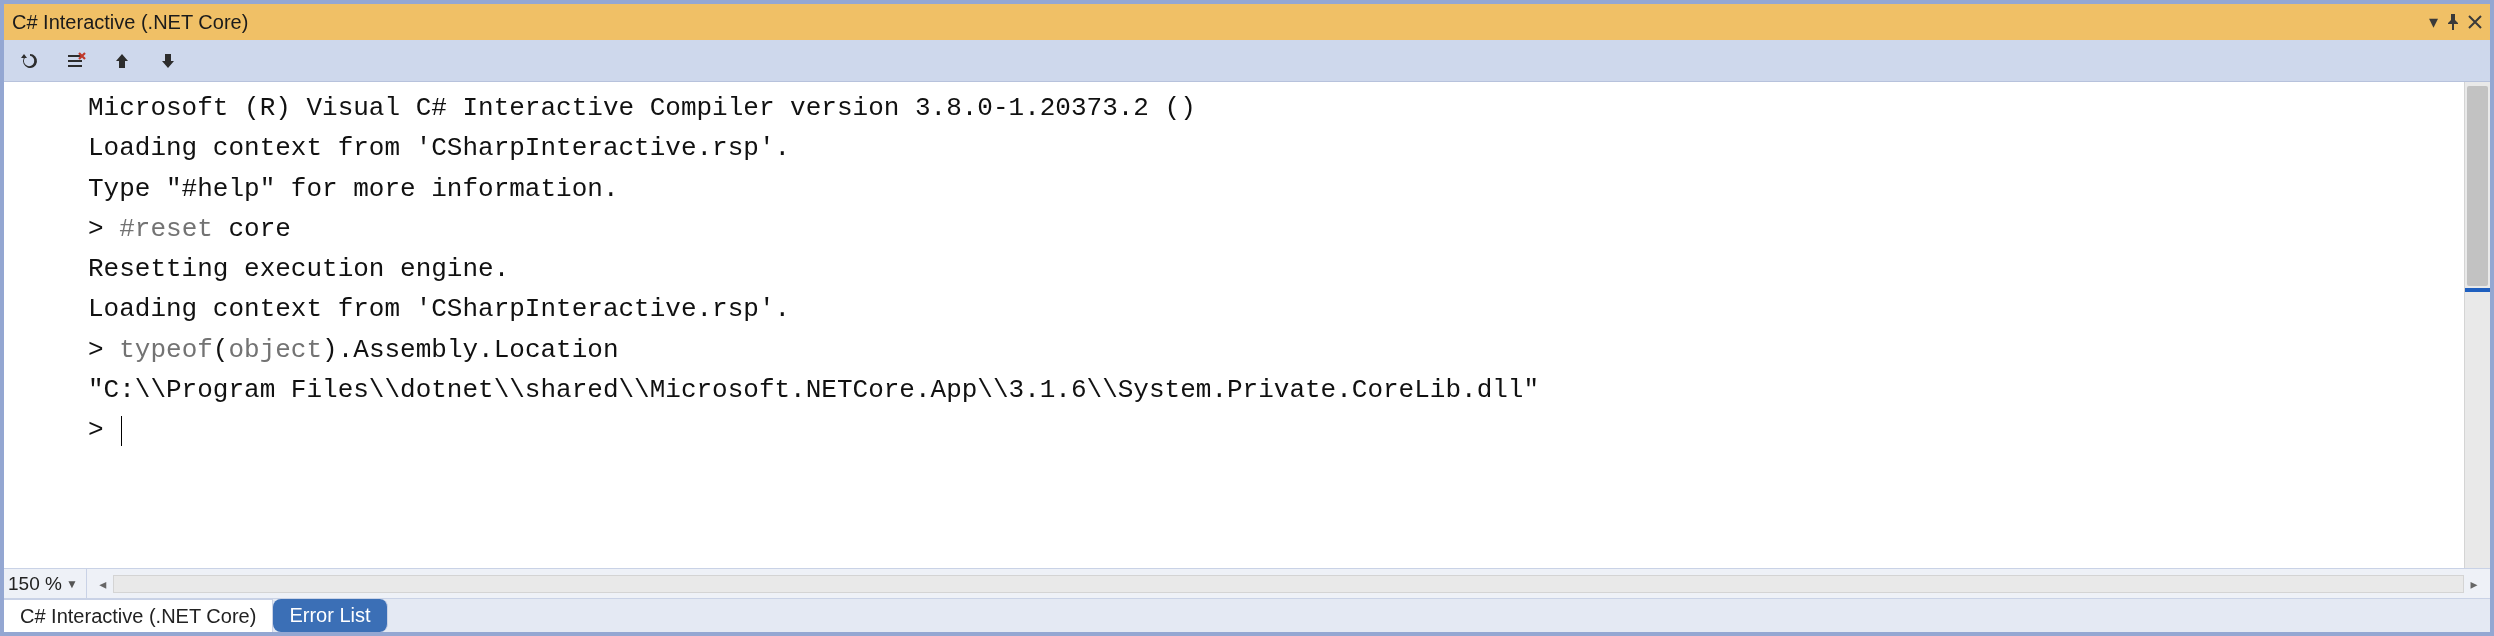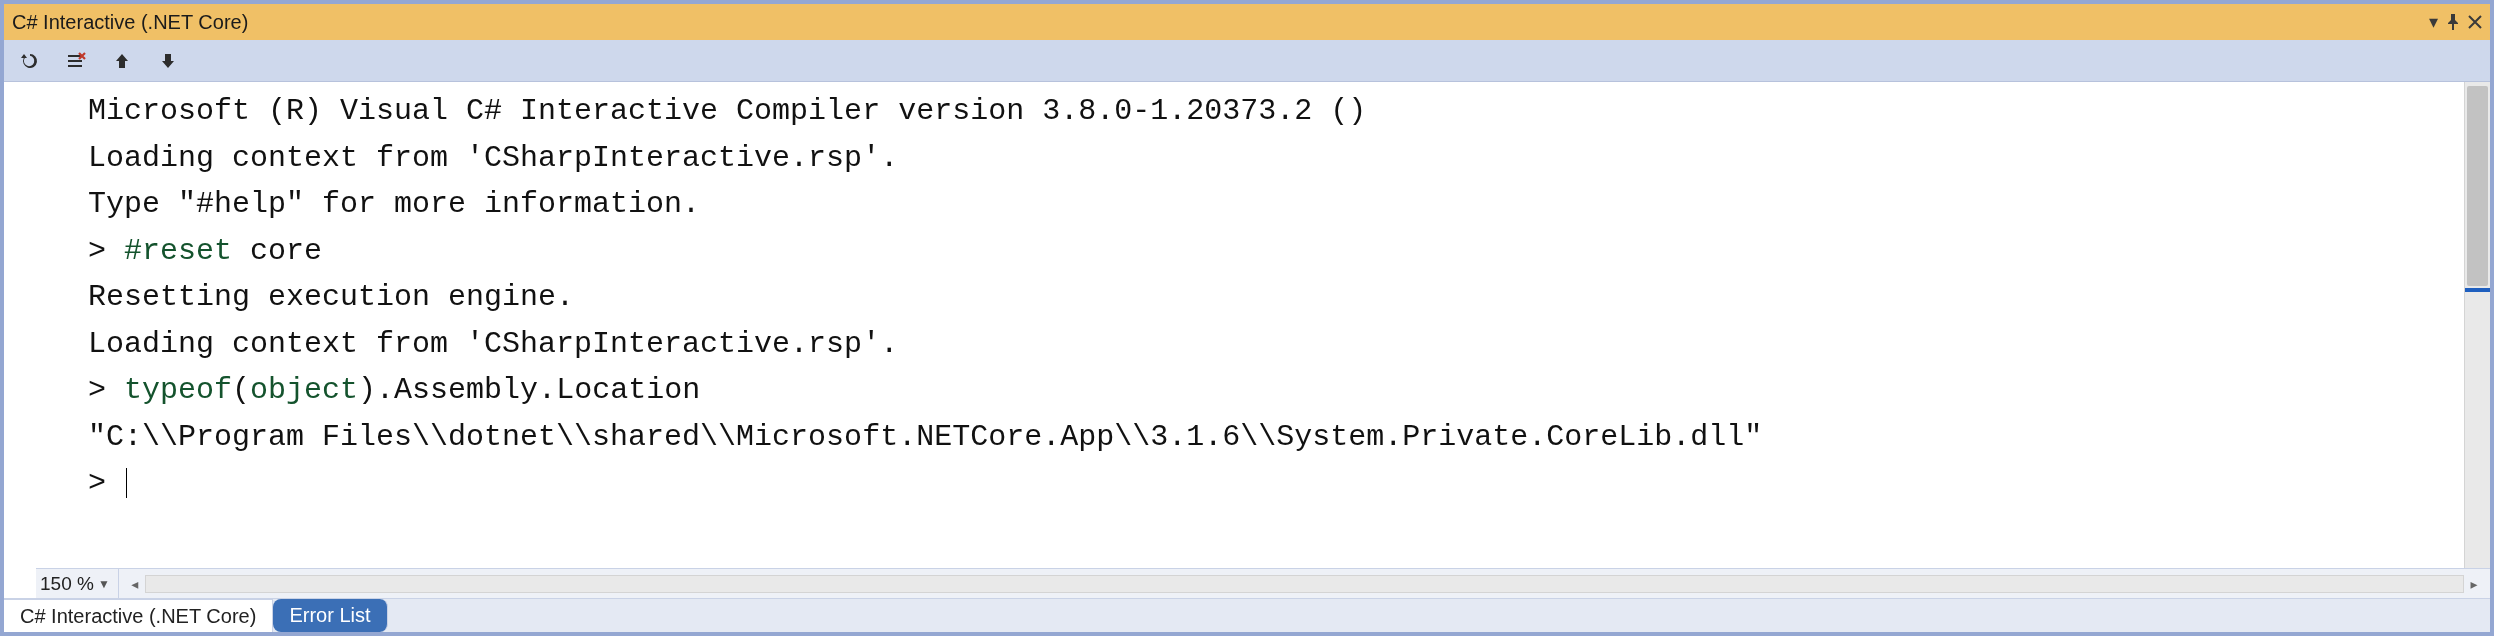--- a/index.html
+++ b/index.html
@@ -29,28 +29,28 @@
     gap: 22px;
     border-bottom: 1px solid #b7c2dc;
   }
   .toolbar .icon { display:inline-flex; align-items:center; justify-content:center; width:24px; height:24px; color:#2d2d2d; }
 
   .editor-wrap { flex: 1; display:flex; background:#fff; position:relative; overflow:hidden; }
   .editor {
     flex:1;
     background:#fff;
     font-family: Consolas, "Courier New", monospace;
-    font-size: 30px;
+    font-size: 26px;
     line-height: 1.55;
     color:#111;
     padding: 6px 0 6px 84px;
     white-space: pre;
     overflow:hidden;
   }
-  .kw { color:#14532d; }
+  .kw { color:#737373; }
   .vscroll {
     width: 26px;
     background:#e9e9e9;
     border-left:1px solid #d4d4d4;
     position:relative;
   }
   .vscroll .thumb {
     position:absolute;
     left:2px; right:2px;
     top:4px; height:200px;
@@ -65,21 +65,20 @@
   }
 
   .statusbar {
     height: 30px;
     background:#eef1f7;
     border-top:1px solid #c9d2e6;
     display:flex;
     align-items:flex-end;
     font-size:19px;
     color:#222;
-    margin-left:32px;
   }
   .zoom {
     padding: 0 8px 0 4px;
     display:flex; align-items:center; gap:4px;
     border-right:1px solid #c9d2e6;
     height:100%;
   }
   .zoom .caret { font-size:12px; color:#555; }
   .hscroll {
     flex:1; height:100%;

